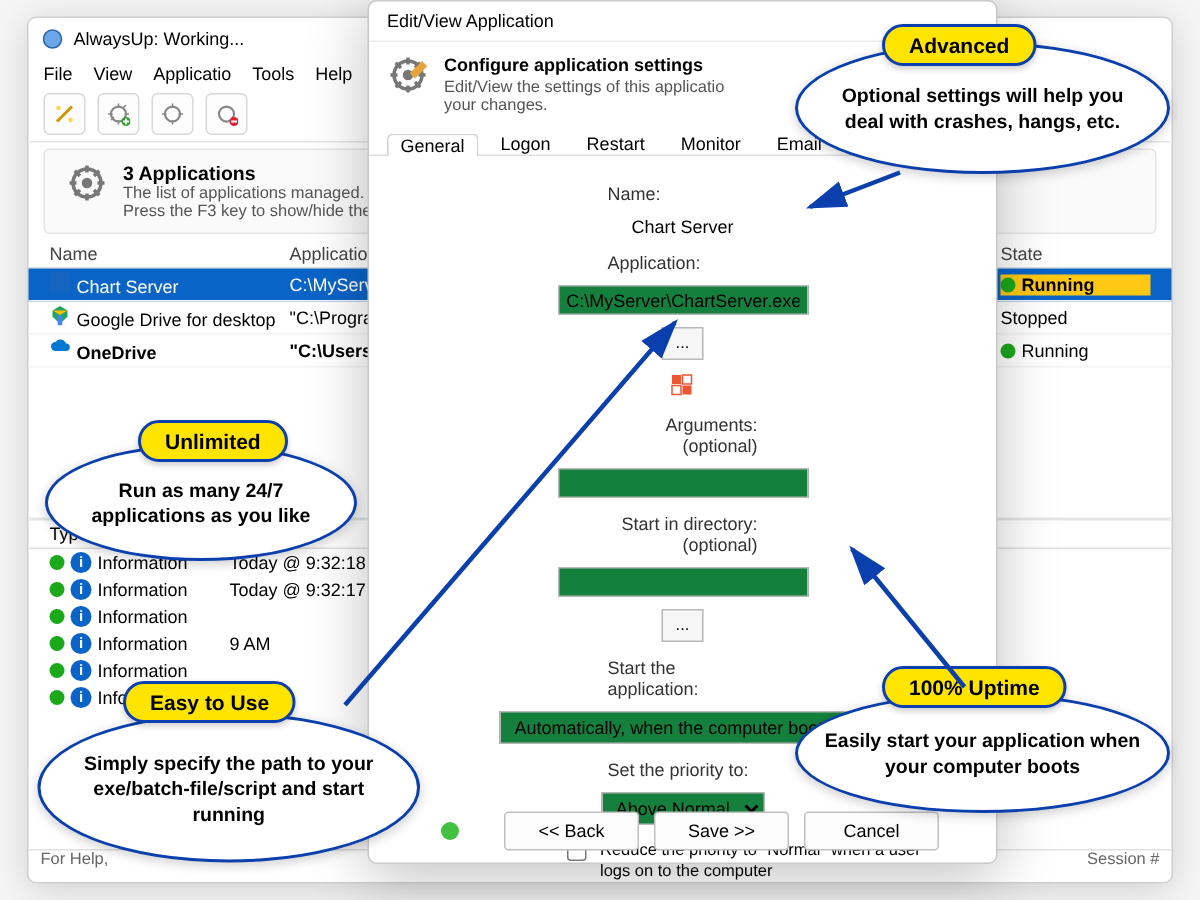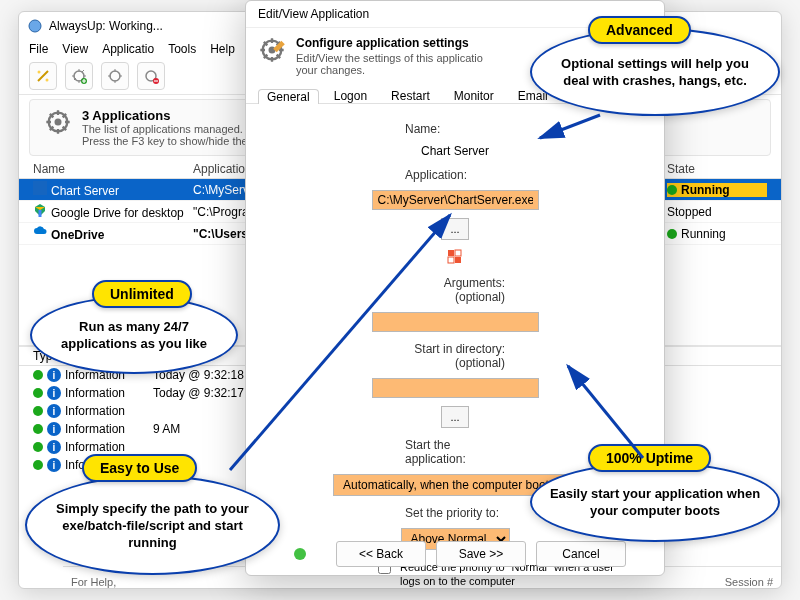--- a/index.html
+++ b/index.html
@@ -25,37 +25,37 @@
   .list-row.selected .col-state{background:#ffc814;color:#000;font-weight:600;}
   .appicon{width:14px;height:14px;margin-right:4px;flex:none;}
   .dot{width:10px;height:10px;border-radius:50%;}
   .dot.green{background:#1ba81b;}
   .events{margin-top:100px;border-top:2px solid #e5e5e5;}
   .ev-header,.ev-row{display:flex;font-size:12px;padding:2px 14px;}
   .ev-header{border-bottom:1px solid #e0e0e0;}
   .col-type{width:120px;display:flex;align-items:center;gap:4px;}
   .col-time{width:150px;}
   .ev-icon{width:14px;height:14px;border-radius:50%;background:#0a64c8;color:#fff;display:flex;align-items:center;justify-content:center;font-size:10px;font-weight:700;}
-  .statusbar{position:absolute;bottom:0;left:0;right:0;height:22px;border-top:1px solid #e0e0e0;display:flex;font-size:11px;align-items:flex-end;padding:0 8px;color:#666;margin-left:44px;}
+  .statusbar{position:absolute;bottom:0;left:0;right:0;height:22px;border-top:1px solid #e0e0e0;display:flex;font-size:11px;align-items:flex-start;padding:0 8px;color:#666;}
   .statusbar .sess{margin-left:auto;}
 
   
   .dialog{position:absolute;left:245px;top:0;width:420px;height:576px;background:#fff;border:1px solid #c8c8c8;border-radius:6px;box-shadow:0 8px 40px rgba(0,0,0,.25);}
   .dlg-title{padding:6px 12px;font-size:12px;border-bottom:1px solid #eee;}
   .dlg-header{display:flex;gap:10px;padding:8px 12px;}
   .dlg-header svg{width:28px;height:28px;flex:none;}
   .dlg-header h4{margin:0;font-size:12px;font-weight:700;}
   .dlg-header p{margin:2px 0 0;font-size:11px;color:#555;}
   .tabs{display:flex;gap:6px;padding:4px 12px 0;font-size:12px;border-bottom:1px solid #e0e0e0;}
   .tab{padding:0 8px;border:1px solid transparent;border-bottom:none;border-radius:4px 4px 0 0;cursor:default;}
   .tab.active{border-color:#d0d0d0;background:#fff;position:relative;top:1px;}
   .form{padding:8px 16px;font-size:12px;}
   .frow{display:flex;align-items:center;margin:10px 0;gap:8px;flex-direction:column;}
   .flabel{width:100px;text-align:left;color:#333;}
-  .finput,.fselect{flex:1;border:1px solid #b8b8b8;padding:2px 5px;font-size:12px;height:22px;background:#fdba74;}
+  .finput,.fselect{flex:1;border:1px solid #b8b8b8;padding:2px 5px;font-size:12px;height:22px;background:#15803d;}
   .fbtn-sm{width:28px;height:22px;border:1px solid #b8b8b8;background:#f6f6f6;display:flex;align-items:center;justify-content:center;font-size:11px;}
   .fchk{display:flex;align-items:flex-start;gap:6px;margin-left:112px;font-size:11px;line-height:14px;}
   .fchk input{margin-top:1px;}
   .dlg-btns{position:absolute;bottom:8px;left:0;right:0;display:flex;gap:10px;justify-content:center;align-items:center;}
   .dbtn{width:90px;height:26px;border:1px solid #c0c0c0;background:#fcfcfc;border-radius:3px;font-size:12px;}
   .status-dot-btm{width:12px;height:12px;border-radius:50%;background:#43c143;margin-right:20px;margin-left:10px;}
   .fval{flex:1;}
 
   
   .callout{position:absolute;background:#fff;border:2px solid #0a3fad;border-radius:50%;display:flex;align-items:center;justify-content:flex-end;text-align:center;font-size:13px;line-height:17px;padding:12px 16px;box-shadow:0 2px 8px rgba(0,0,0,.2);font-weight:600;}

